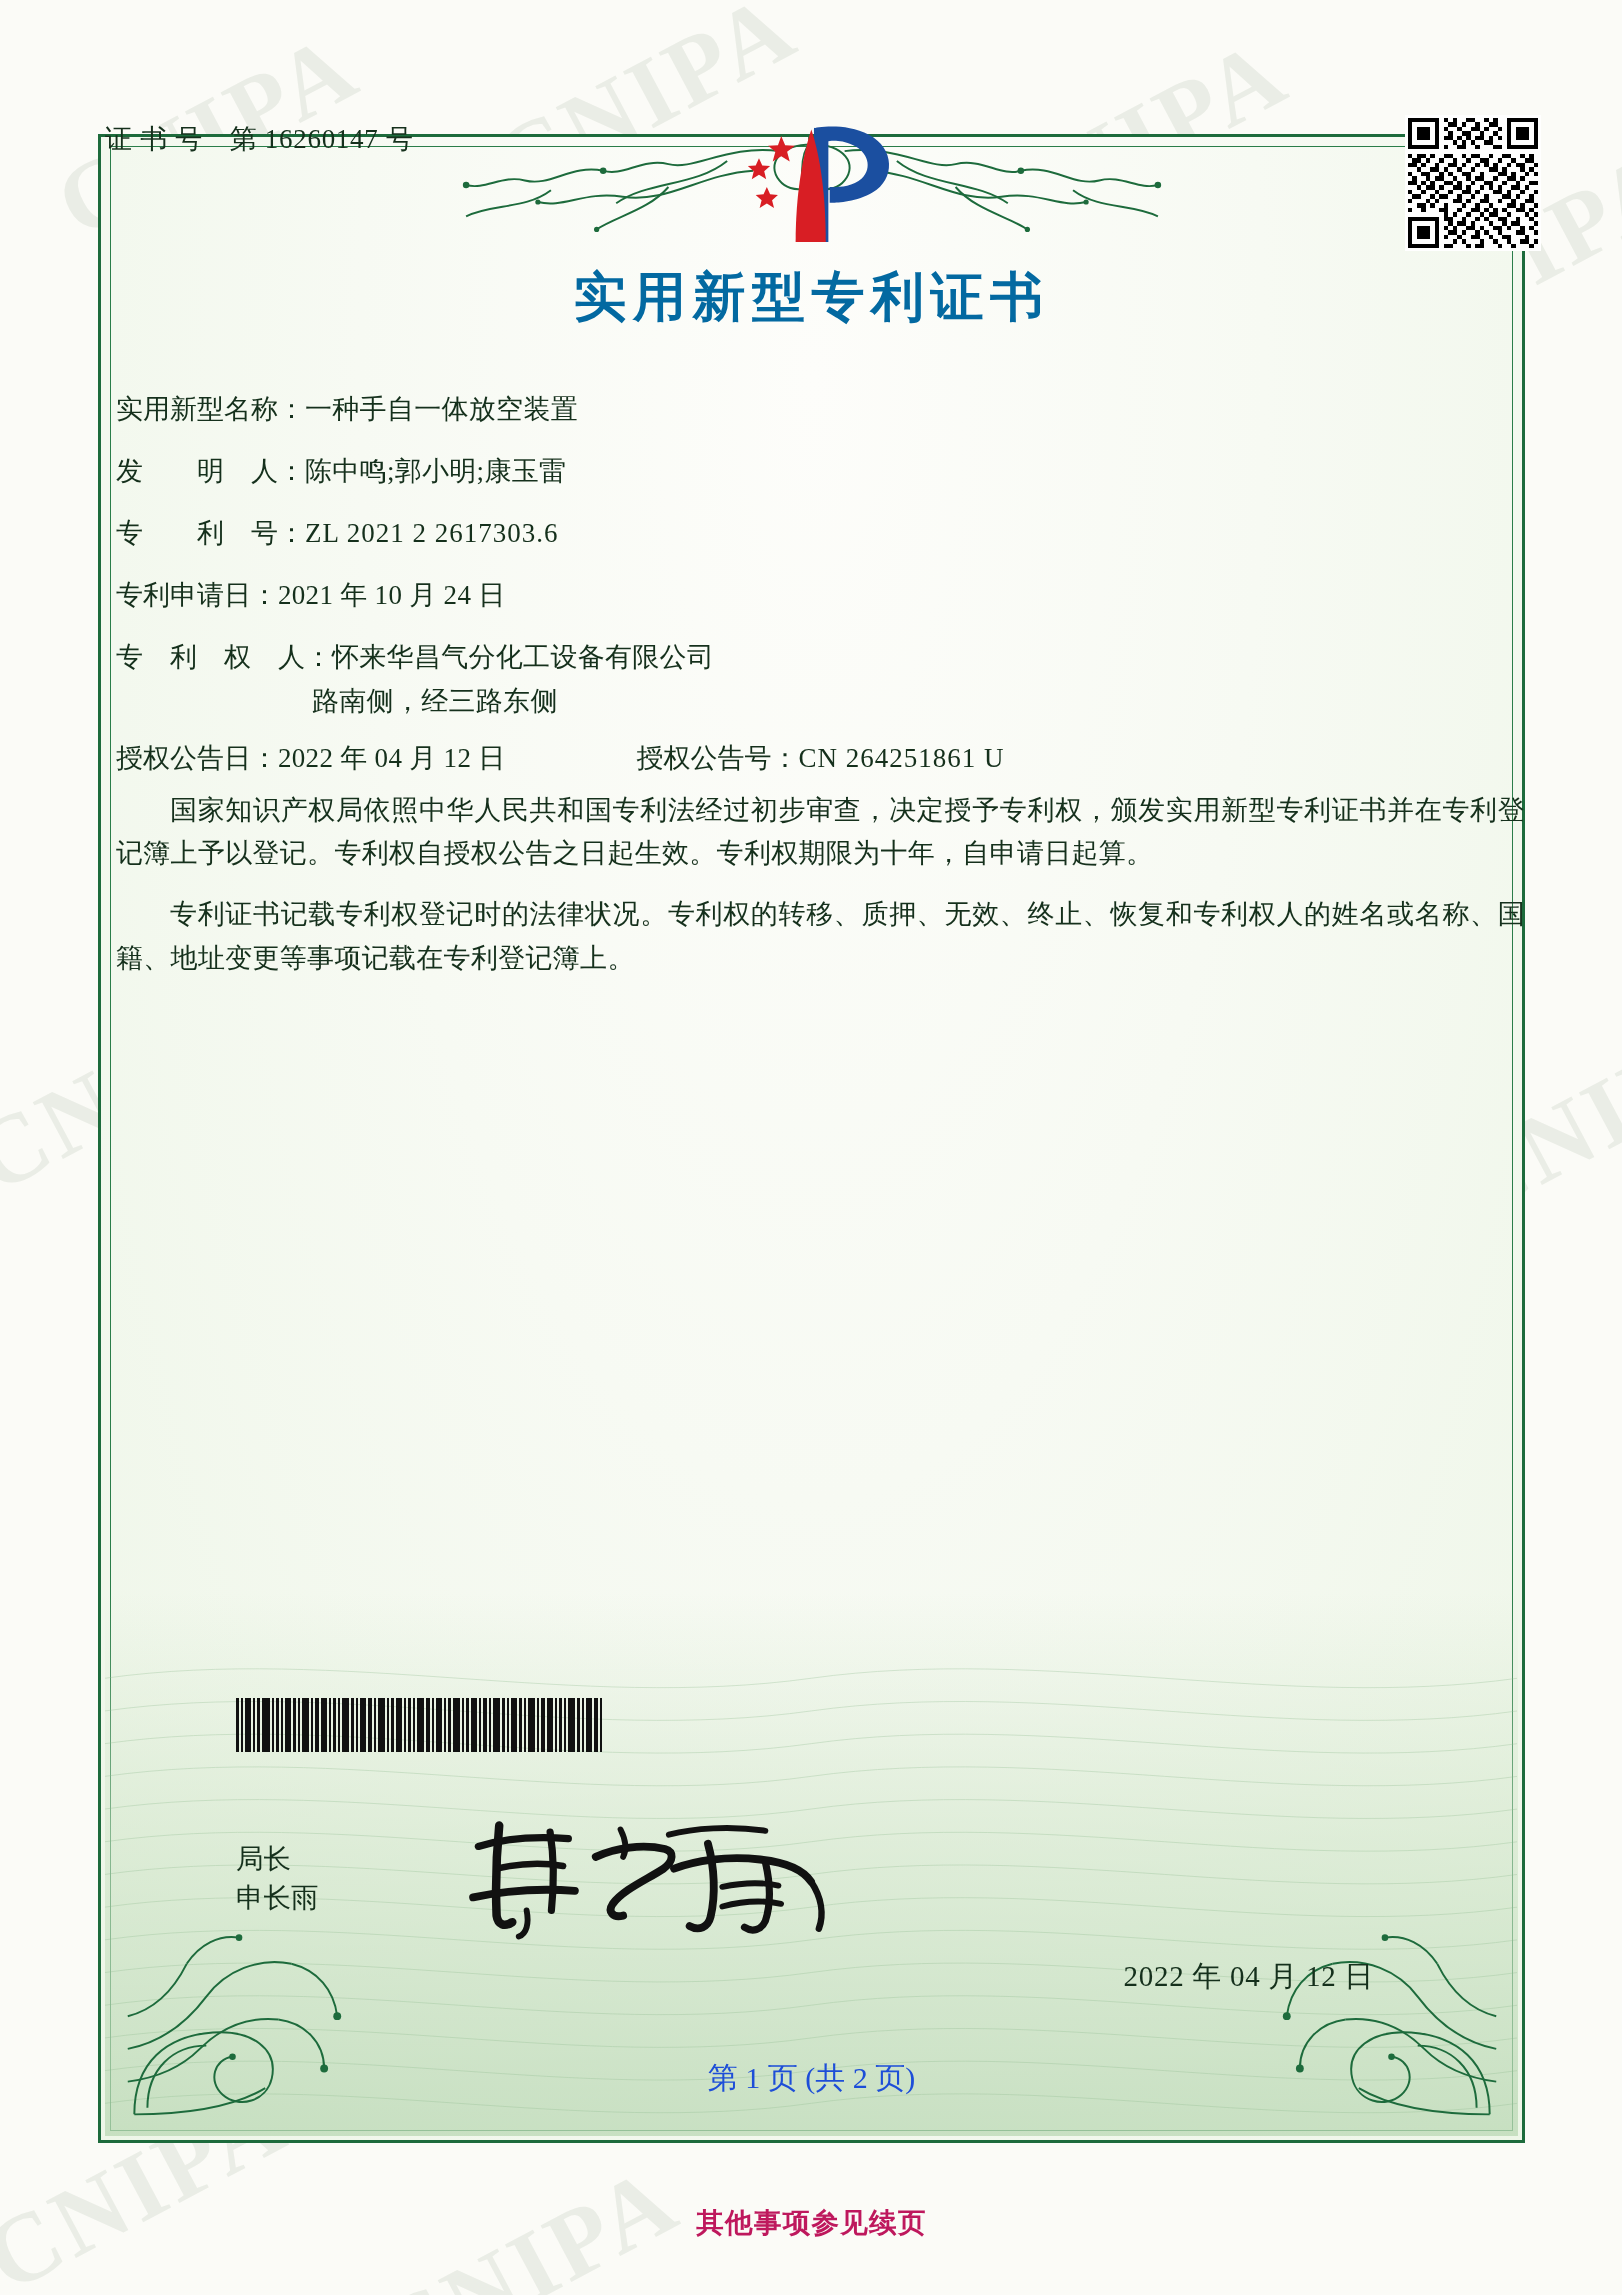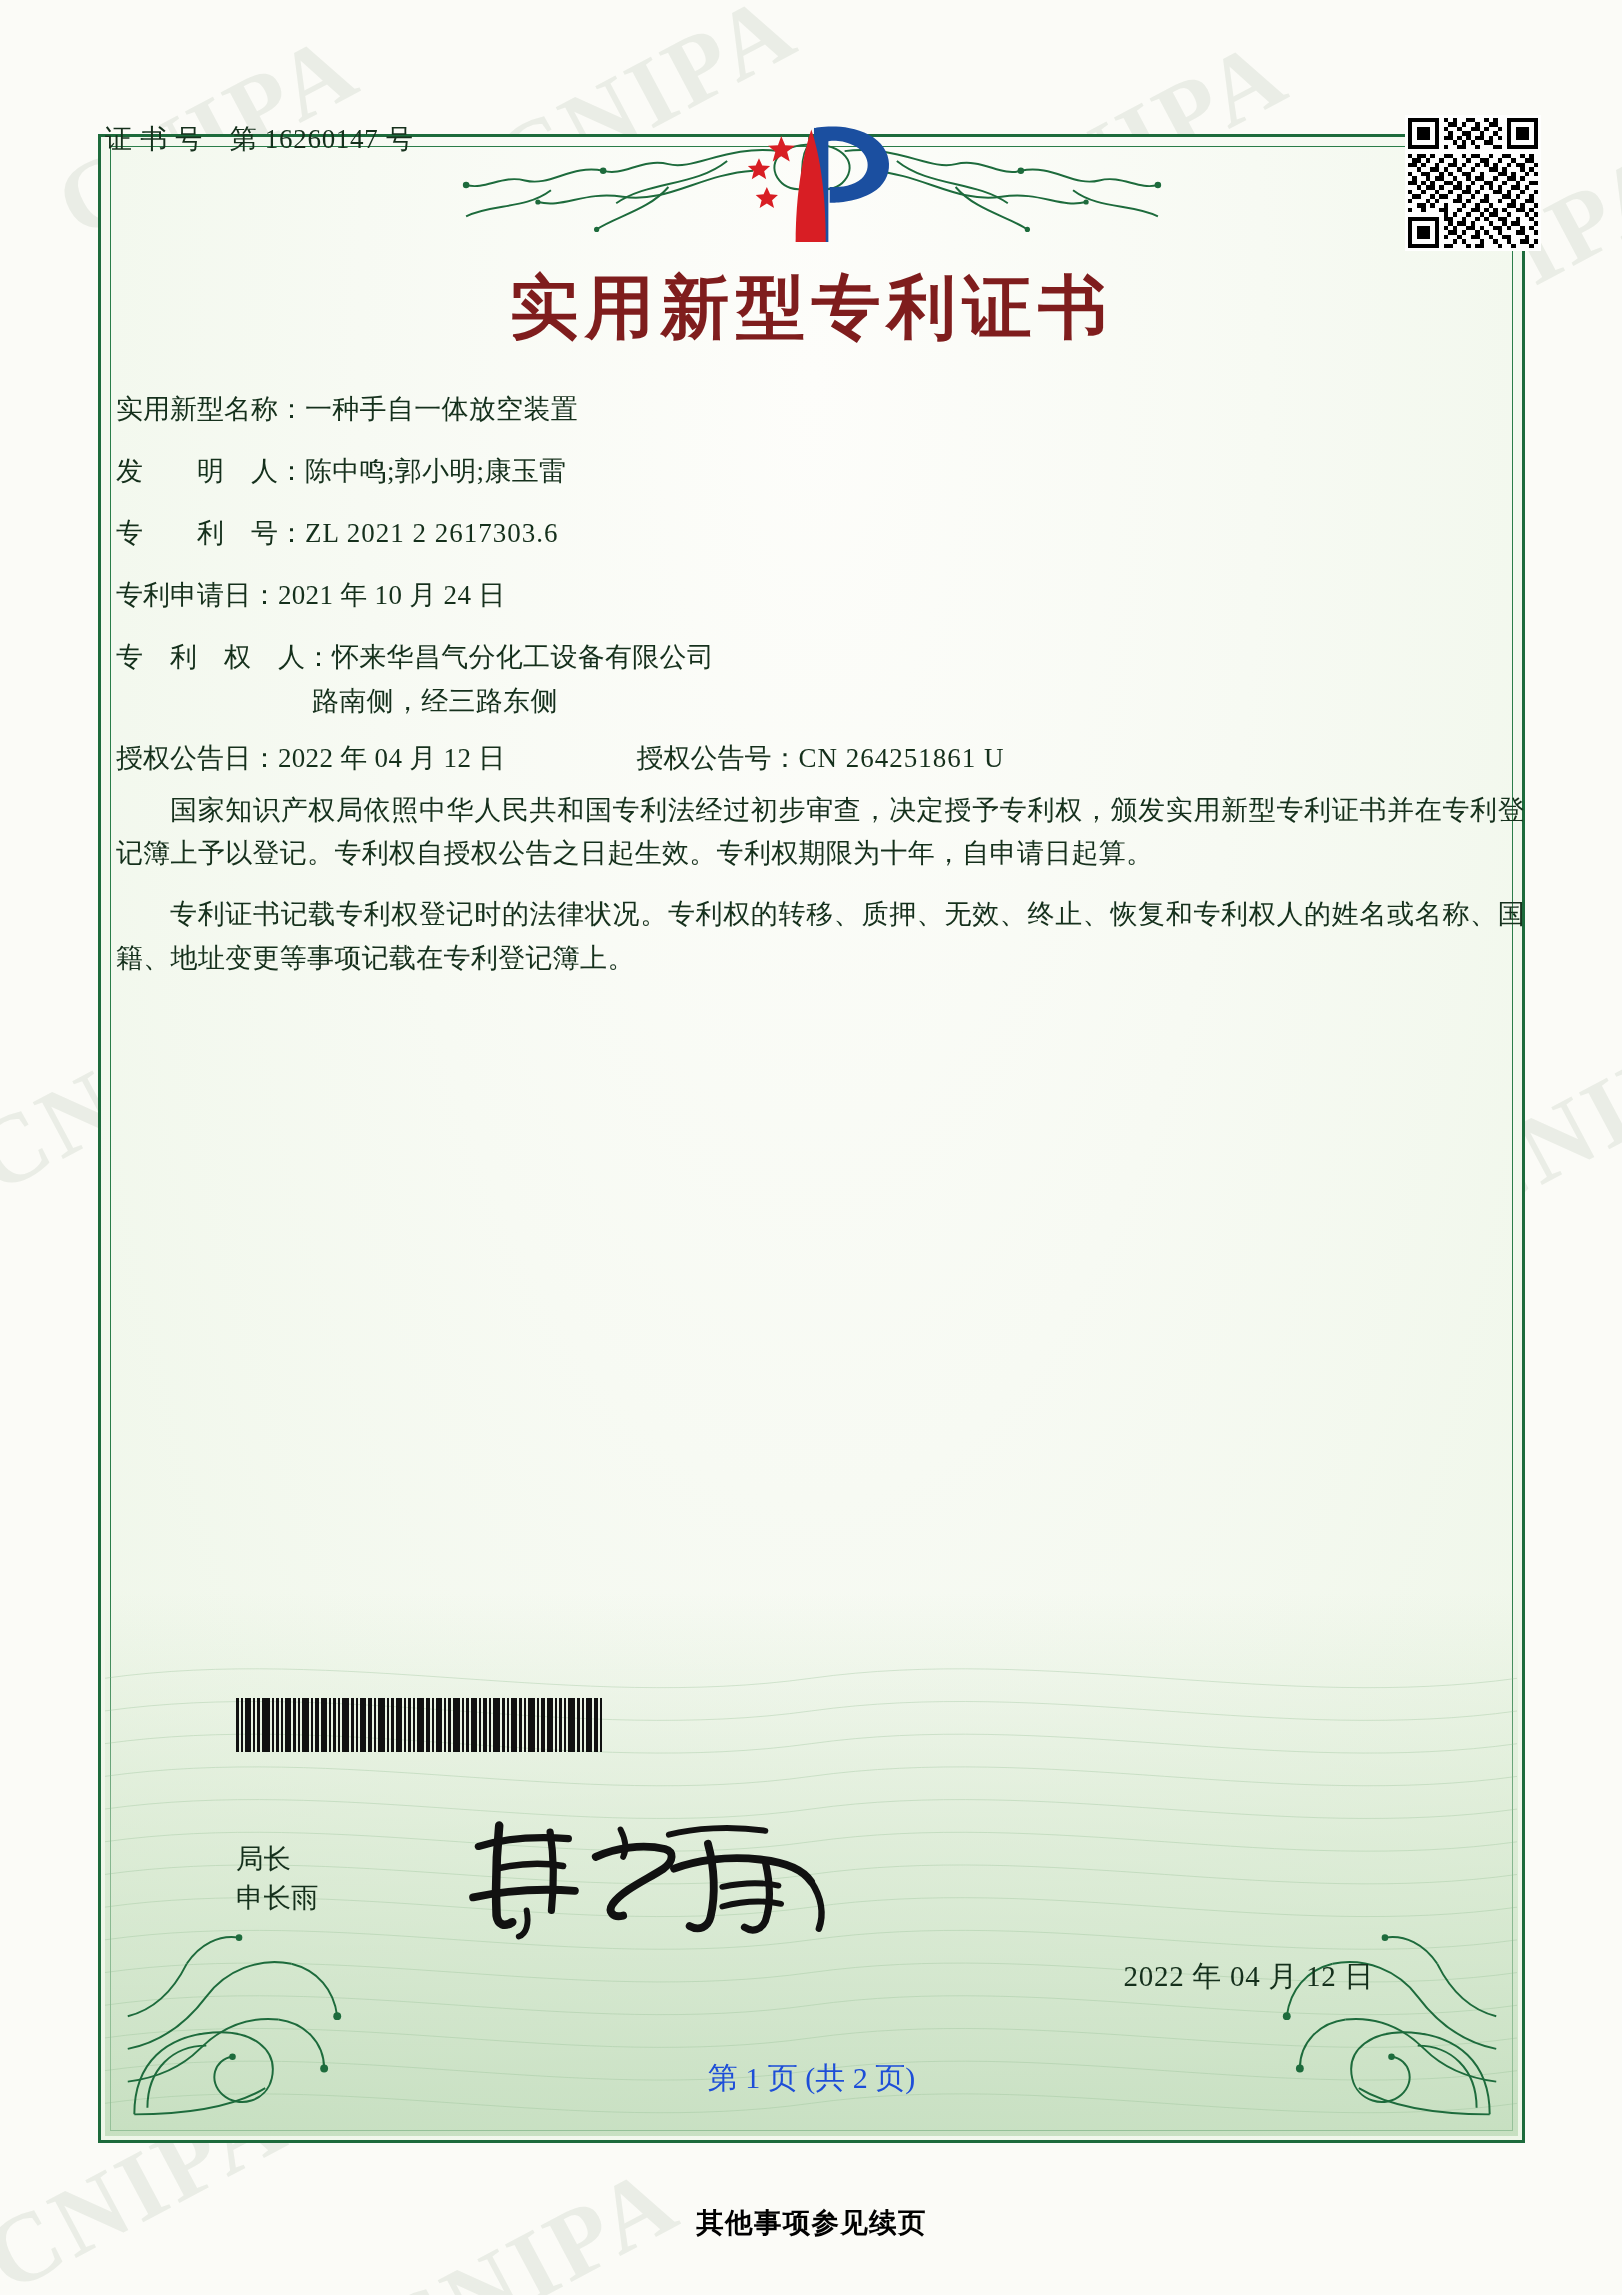--- a/index.html
+++ b/index.html
@@ -122,24 +122,24 @@
     width: 216px;
     height: 141px;
   }
 
   .main-title {
     position: absolute;
     left: 0;
     right: 0;
     top: 262px;
     text-align: center;
-    font-size: 69px;
+    font-size: 53px;
     font-weight: 700;
     letter-spacing: 6.5px;
-    color: #7f1d1d;
+    color: #0369a1;
     font-family: "DejaVu Serif", "Liberation Serif", serif;
   }
 
   .fields {
     position: absolute;
     left: 116px;
     right: 98px;
     top: 396px;
     font-size: 27px;
     color: #15301c;
@@ -235,21 +235,21 @@
     color: #1d4ed8;
   }
   .footer-note {
     position: absolute;
     left: 0;
     right: 0;
     top: 2205px;
     text-align: center;
     font-size: 27.5px;
     font-weight: 700;
-    color: #000000;
+    color: #be185d;
     letter-spacing: 1.3px;
   }
 </style>
 </head>
 <body>
 
 <div class="page">
 
   <div class="watermark-layer">
     <div class="wm" style="left:46px;  top:79px;  font-size:98px; transform:rotate(-28deg);">CNIPA</div>

